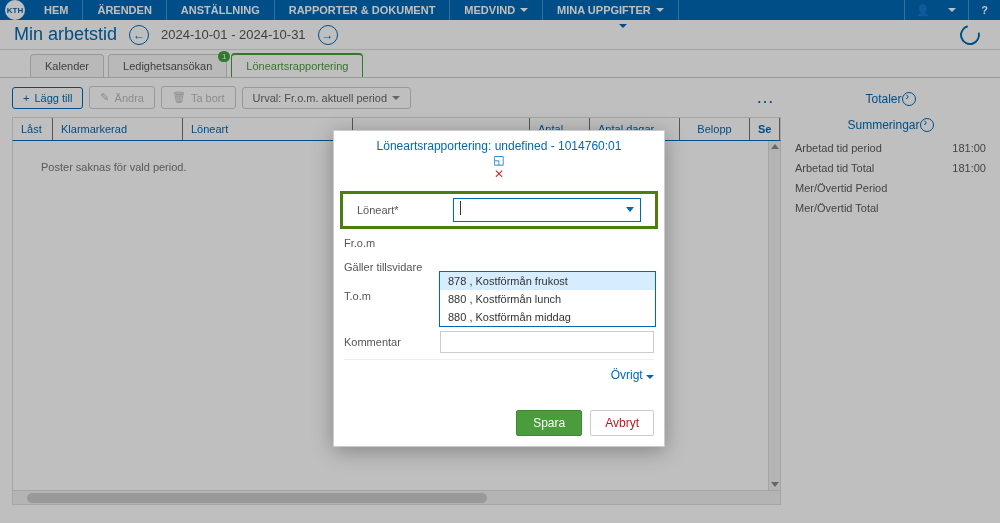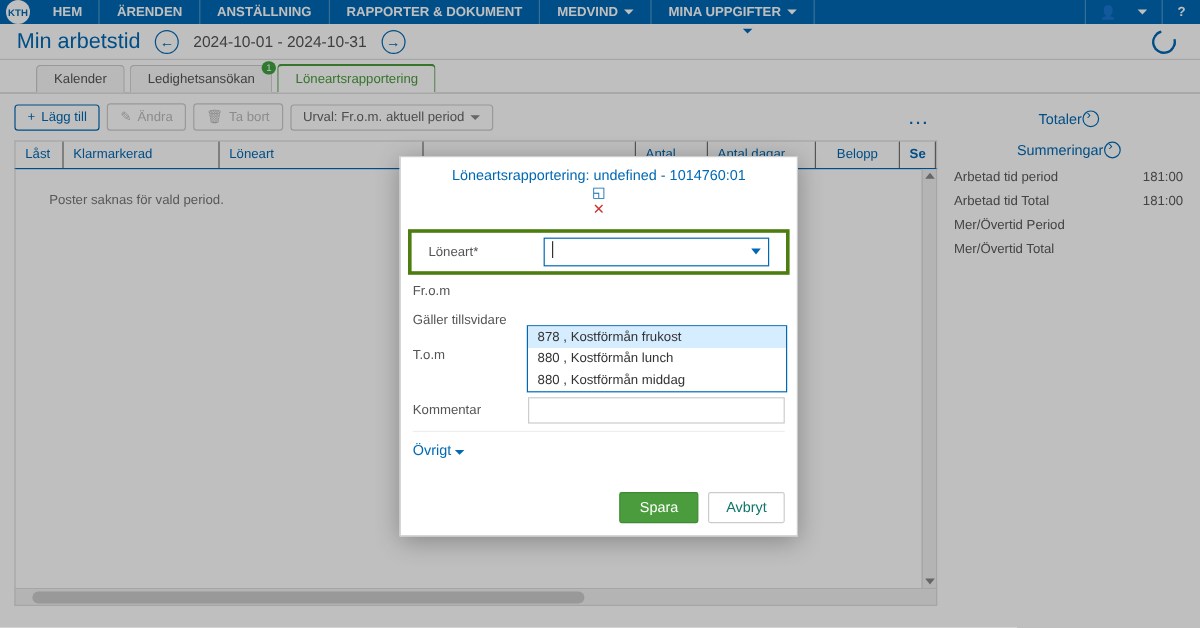--- a/index.html
+++ b/index.html
@@ -69,24 +69,24 @@
 .mrow .mfield { flex: 1; }
 .highlight { border: 3px solid #4d7c0f; padding: 4px 14px; margin: 2px -4px; }
 .mselect { width: 100%; height: 24px; border: 1px solid #0069b4; padding: 2px 20px 2px 6px; font-size: 11px; position: relative; background: #fff; }
 .mselect .caret { position: absolute; right: 6px; top: 8px; width: 0; height: 0; border-left: 4px solid transparent; border-right: 4px solid transparent; border-top: 5px solid #0069b4; }
 .mselect .cursor { border-left: 1px solid #333; height: 14px; display: inline-block; vertical-align: middle; }
 .dropdown { position: absolute; left: 105px; right: 8px; top: 68px; border: 1px solid #0069b4; background: #fff; z-index: 5; margin-top: 12px; }
 .dropdown .opt { padding: 3px 8px; font-size: 11px; color: #333; cursor: pointer; }
 .dropdown .opt.hover { background: #d6ecff; }
 .minput { width: 100%; height: 22px; border: 1px solid #ccc; padding: 2px 24px 2px 6px; font-size: 11px; position: relative; background: #fff; }
 .minput .cal { position: absolute; right: 4px; top: 2px; color: #0069b4; font-size: 13px; }
-.ovrigt { color: #0069b4; padding: 8px 0; border-top: 1px solid #eee; cursor: pointer; font-size: 12px; }
+.ovrigt { color: #0069b4; padding: 8px 0; border-top: 1px solid #eee; cursor: pointer; font-size: 12px; text-align: right; }
 .modal-foot { display: flex; justify-content: flex-end; gap: 8px; padding: 10px; border-top: 0; }
 .btn-save { background: #4a9c3c; color: #fff; border: 1px solid #3e8a32; padding: 5px 16px; font-size: 12px; border-radius: 2px; cursor: pointer; text-align: center; }
-.btn-cancel { background: #fff; color: #0f766e; border: 1px solid #ccc; padding: 5px 14px; font-size: 12px; border-radius: 2px; cursor: pointer; }
+.btn-cancel { background: #fff; color: #b91c1c; border: 1px solid #ccc; padding: 5px 14px; font-size: 12px; border-radius: 2px; cursor: pointer; }
 </style>
 </head>
 <body>
 
 <div class="topnav">
   <div class="logo">
       <div class="logo-circle">KTH</div>
     </div>
   <div class="navitem">HEM</div>
   <div class="navitem">ÄRENDEN</div>

